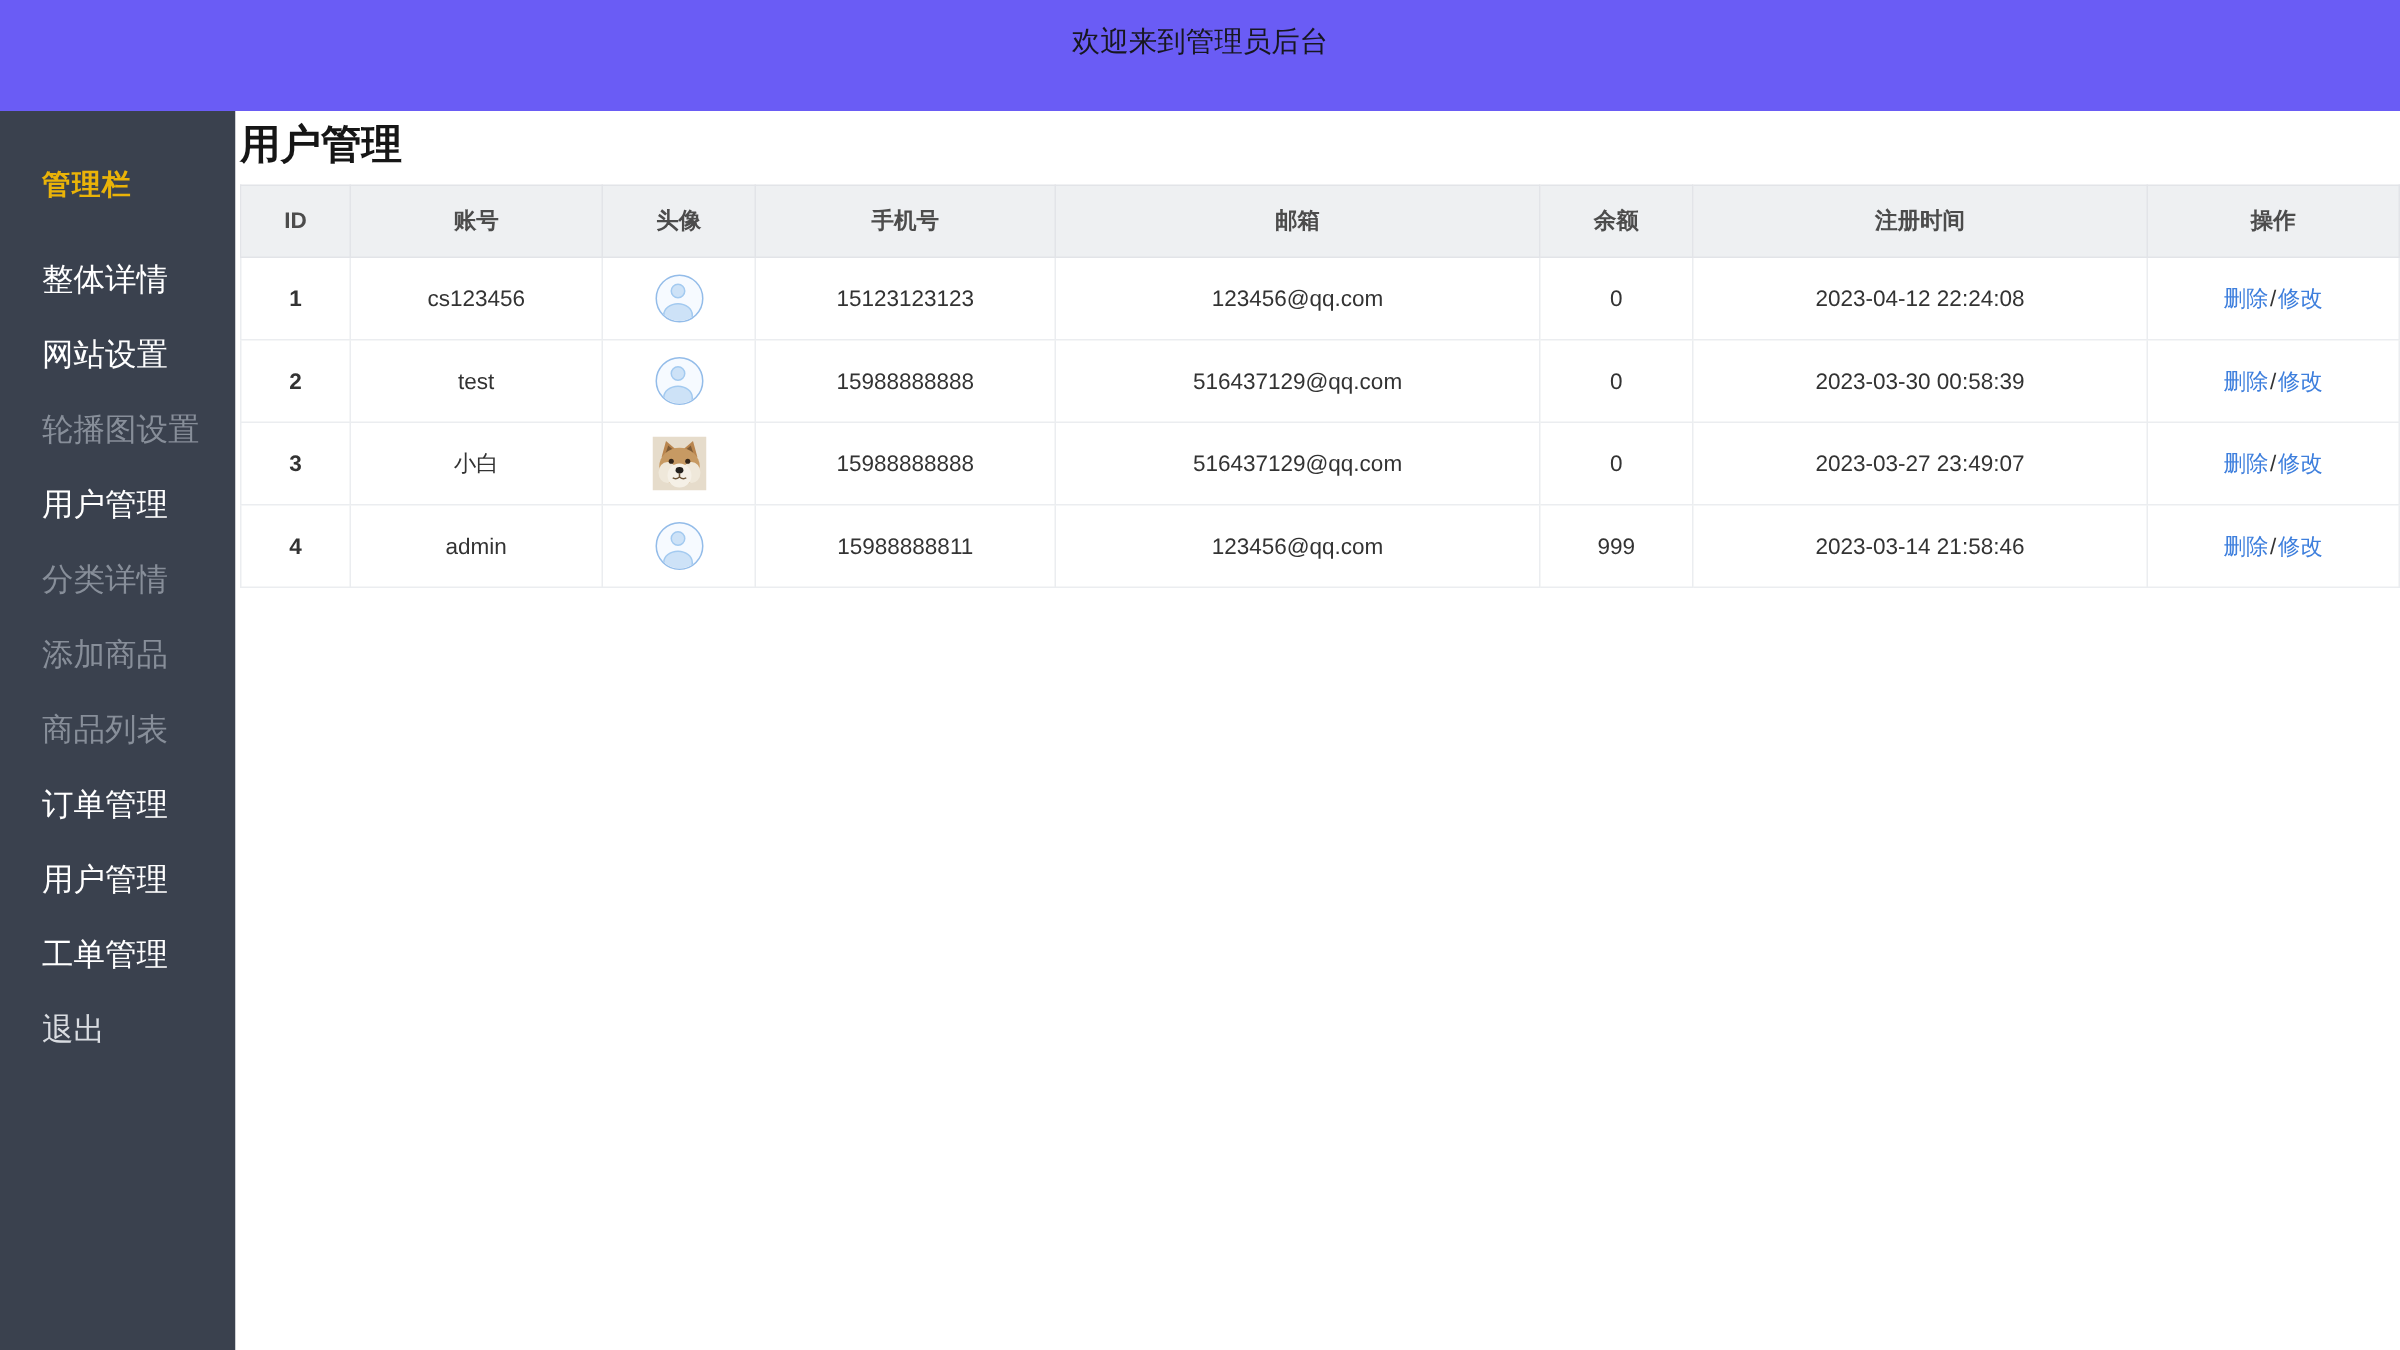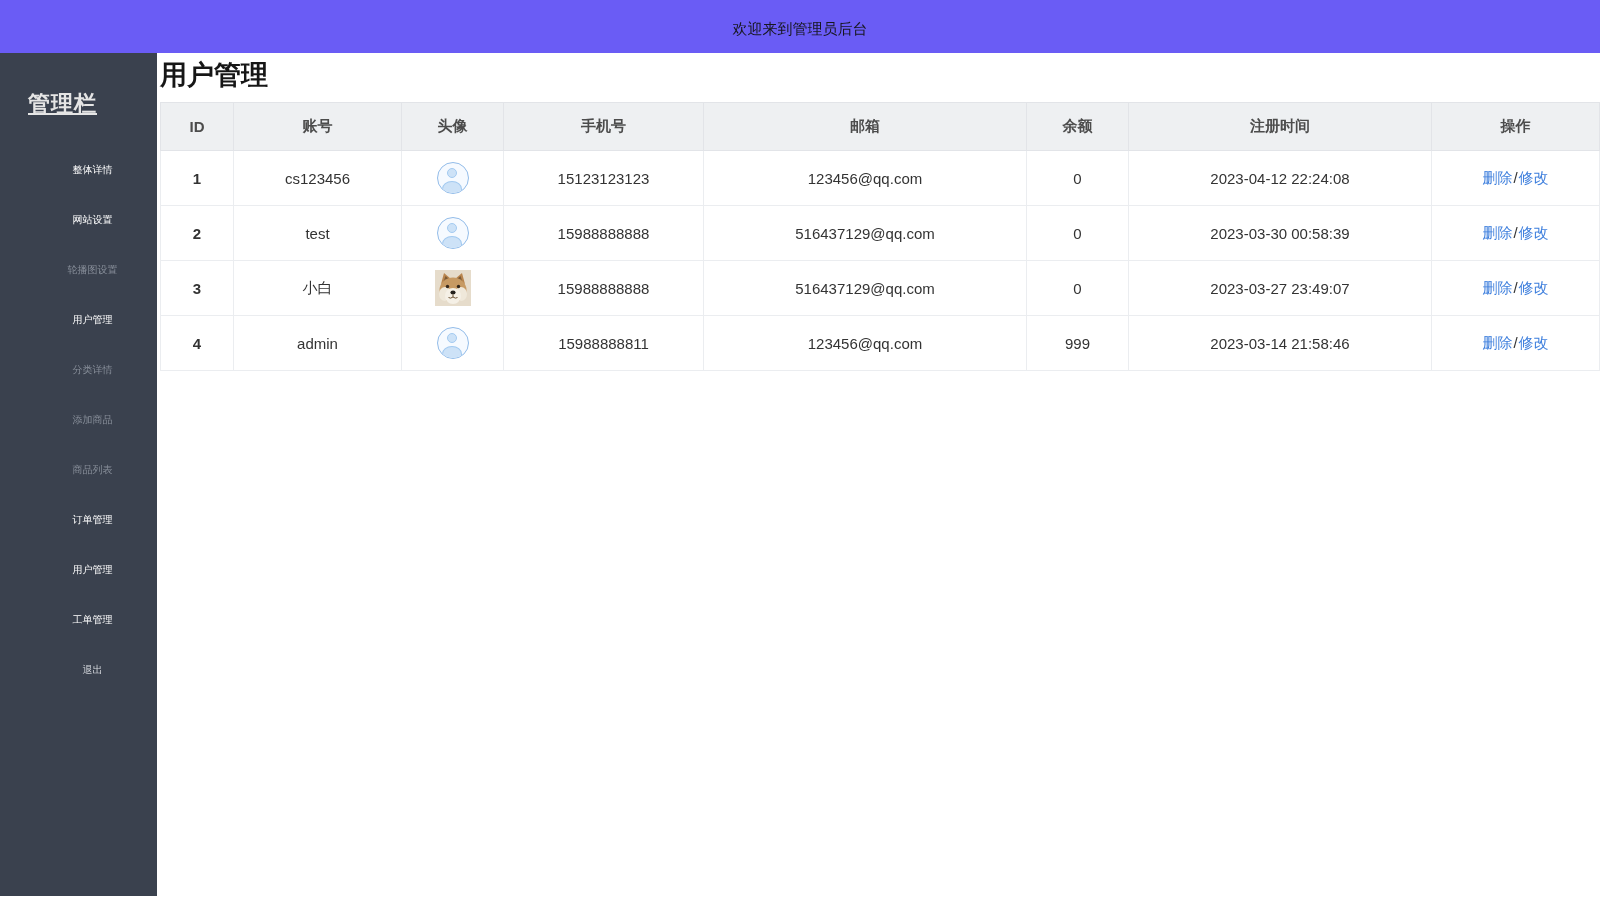--- a/index.html
+++ b/index.html
@@ -5,55 +5,53 @@
   * { box-sizing: border-box; }
   html, body { margin: 0; padding: 0; width: 1600px; height: 900px; overflow: hidden; }
   body {
     font-family: "Liberation Sans", "DejaVu Sans", sans-serif;
     background: #ffffff;
     color: #333;
   }
 
   
   .topbar {
-    height: 53px;
+    height: 74px;
     background: #6A5CF5;
     text-align: center;
     line-height: 57px;
-    font-size: 15px;
+    font-size: 19px;
     color: #17171f;
   }
 
   
   .app { display: flex; height: 843px; }
 
   
   .sidebar {
     width: 157px;
     min-width: 157px;
     background: #3A414E;
     height: 100%;
   }
   .side-title {
     margin: 36px 0 0 28px;
-    font-size: 22px;
+    font-size: 19px;
     font-weight: 700;
-    color: #e5e5e5;
+    color: #eab308;
     letter-spacing: 1px;
-    text-decoration: underline;
   }
   .menu { list-style: none; margin: 26px 0 0 0; padding: 0 0 0 28px; }
   .menu li {
     height: 50px;
     line-height: 50px;
-    font-size: 10px;
+    font-size: 21px;
     color: #ffffff;
     cursor: pointer;
     white-space: nowrap;
-    text-align: center;
   }
   .menu li.muted { color: #878E99; }
   .menu li.exit  { color: #d9dce1; }
 
   
   .main { flex: 1; background: #ffffff; padding-left: 3px; overflow: hidden; }
   .page-title {
     margin: 0;
     padding: 5px 0 9px 0;
     font-size: 27px;

